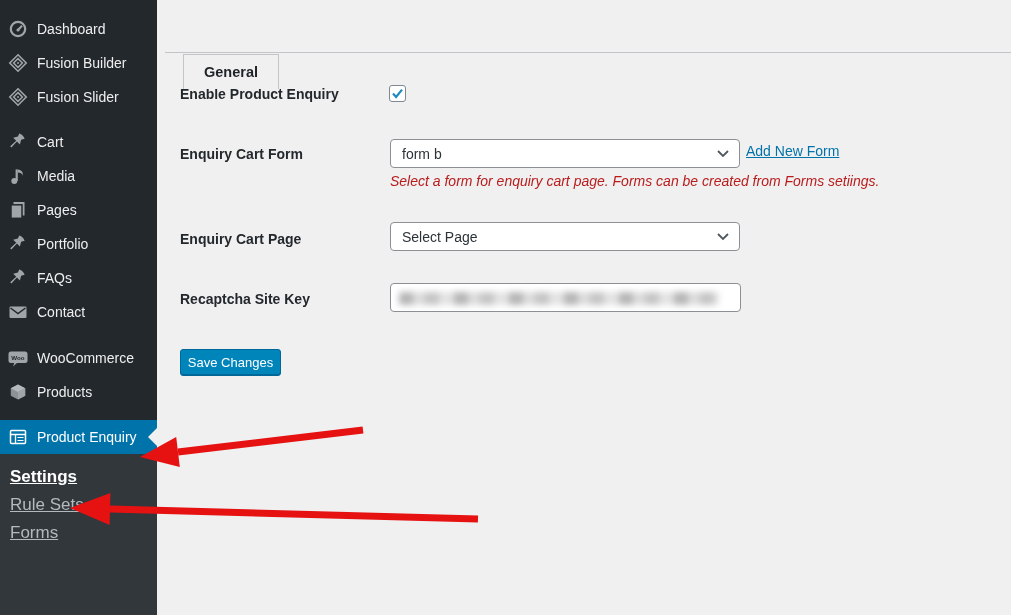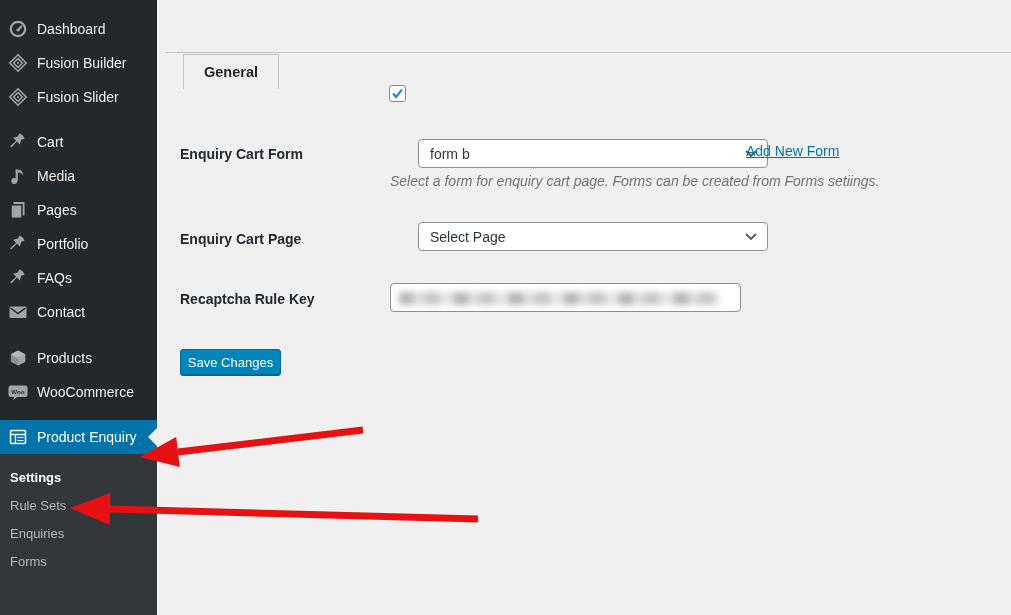--- a/index.html
+++ b/index.html
@@ -42,21 +42,21 @@
     border:9px solid transparent;border-right-color:var(--color-content_bg);
   }
   .menu-gap{height:11px;}
   .menu-gap.lg{height:12px;}
   .submenu{
     flex:1;background:var(--color-submenu_bg);padding-top:9px;
   }
   .smi{
     height:28px;display:flex;align-items:center;padding-left:10px;cursor:pointer;
   }
-  .smi .lbl{font-size:13px;color:#b4b9be;white-space:nowrap;}
+  .smi .lbl{font-size:17px;color:#b4b9be;white-space:nowrap;text-decoration:underline;}
   .smi.current .lbl{color:#ffffff;font-weight:bold;}
 
   
   .main{position:absolute;left:157px;top:0;right:0;bottom:0;background:var(--color-content_bg);}
   .tab-rule{
     position:absolute;left:8px;right:0;top:52px;height:0;
     border-top:1px solid var(--color-tab_border);
   }
   .tab{
     position:absolute;left:26px;top:18px;height:35px;
@@ -70,34 +70,34 @@
   }
   .checkbox{
     position:absolute;left:232px;top:85px;width:17px;height:17px;
     background:#fff;border:1px solid #7e8993;border-radius:3px;
     display:flex;align-items:center;justify-content:center;cursor:pointer;
   }
   .select{
     position:absolute;width:350px;height:29px;left:233px;
     background:#fff;border:1px solid #8c8f94;border-radius:4px;
     display:flex;align-items:center;padding:0 30px 0 11px;
-    font-size:14px;color:#2c3338;cursor:pointer;margin-left:28px;
+    font-size:14px;color:#2c3338;cursor:pointer;
   }
   .select .chev{position:absolute;right:10px;top:10px;}
   .text-input{
     position:absolute;left:233px;top:283px;width:351px;height:29px;
     background:#fff;border:1px solid #8c8f94;border-radius:4px;cursor:text;
   }
   .redacted{
     position:absolute;left:8px;top:8px;height:13px;width:320px;border-radius:2px;
     background:repeating-linear-gradient(90deg,#b7b7b7 0 14px,#dcdcdc 14px 26px,#c6c6c6 26px 40px,#e3e3e3 40px 55px);
     filter:blur(3px);
   }
   .desc{
-    position:absolute;left:233px;top:173px;font-size:14px;font-style:italic;color:#737373;white-space:nowrap;
+    position:absolute;left:233px;top:173px;font-size:14px;font-style:italic;color:#b91c1c;white-space:nowrap;
   }
   .add-link{
     position:absolute;left:589px;top:143px;font-size:14px;color:var(--color-link);
     text-decoration:underline;cursor:pointer;white-space:nowrap;
   }
   .btn-primary{
     position:absolute;left:23px;top:349px;width:101px;height:27px;
     background:var(--color-button_primary);border:1px solid #006799;border-radius:3px;
     box-shadow:inset 0 -1px 0 #006799;
     color:#ffffff;font-size:13px;font-family:inherit;cursor:pointer;
@@ -208,37 +208,37 @@
             </svg>
         </span>
         <span class="lbl">Contact</span>
       </div>
 
       <div class="menu-gap lg"></div>
 
       <div class="mi">
         <span class="ico">
           <svg width="20" height="20" viewBox="0 0 20 20">
+              <rect x="0.5" y="3.5" width="19" height="11.5" rx="2.5" fill="#a0a5aa"></rect>
+              <path d="M6.5 14.5l-1.5 4 4.5-4z" fill="#a0a5aa"></path>
+              <text x="10" y="11.6" font-size="6.2" font-weight="bold" text-anchor="middle" fill="#23282d">Woo</text>
+            </svg>
+        </span>
+        <span class="lbl">WooCommerce</span>
+      </div>
+
+      <div class="mi">
+        <span class="ico">
+          <svg width="20" height="20" viewBox="0 0 20 20">
               <path d="M10 2.4l7.2 3.9v7.4L10 17.6l-7.2-3.9V6.3z" fill="#8d9296"></path>
               <path d="M10 2.4l7.2 3.9L10 10 2.8 6.3z" fill="#b4b9be"></path>
               <path d="M10 10v7.6l7.2-3.9V6.3z" fill="#a0a5aa"></path>
             </svg>
         </span>
         <span class="lbl">Products</span>
-      </div>
-
-      <div class="mi">
-        <span class="ico">
-          <svg width="20" height="20" viewBox="0 0 20 20">
-              <rect x="0.5" y="3.5" width="19" height="11.5" rx="2.5" fill="#a0a5aa"></rect>
-              <path d="M6.5 14.5l-1.5 4 4.5-4z" fill="#a0a5aa"></path>
-              <text x="10" y="11.6" font-size="6.2" font-weight="bold" text-anchor="middle" fill="#23282d">Woo</text>
-            </svg>
-        </span>
-        <span class="lbl">WooCommerce</span>
       </div>
 
       <div class="menu-gap"></div>
 
       <div class="mi active">
         <span class="ico">
           <svg width="20" height="20" viewBox="0 0 20 20" fill="none" stroke="#ffffff">
               <rect x="2.5" y="3.5" width="15" height="13" rx="1" stroke-width="1.5"></rect>
               <path d="M2.5 7.5h15" stroke-width="1.5"></path>
               <path d="M7.5 7.5v9" stroke-width="1.3"></path>
@@ -250,34 +250,32 @@
     </div>
 
     <div class="submenu">
       <div class="smi current">
         <span class="lbl">Settings</span>
       </div>
       <div class="smi">
         <span class="lbl">Rule Sets</span>
       </div>
       <div class="smi">
-        <span class="lbl">Enquiries</span>
-      </div>
-      <div class="smi">
         <span class="lbl">Forms</span>
       </div>
     </div>
   </aside>
 
   <main class="main">
     <div class="tab-rule"></div>
     <div class="tab">
       <span>General</span>
     </div>
 
+    <div class="field-label" style="top:86px;">Enable Product Enquiry</div>
     <div class="checkbox" role="checkbox" aria-checked="true">
       <svg width="13" height="13" viewBox="0 0 13 13">
           <path d="M2 6.6l3.1 3.4L11 2.6" stroke="#1e8cbe" stroke-width="2.2" fill="none"></path>
         </svg>
     </div>
 
     <div class="field-label" style="top:146px;text-align:center;">Enquiry Cart Form</div>
     <div class="select" style="top:139px;" role="listbox">
       <span>form b</span>
       <svg class="chev" width="12" height="8" viewBox="0 0 12 8">
@@ -288,21 +286,21 @@
     <div class="desc">Select a form for enquiry cart page. Forms can be created from Forms setiings.</div>
 
     <div class="field-label" style="top:231px;">Enquiry Cart Page</div>
     <div class="select" style="top:222px;" role="listbox">
       <span>Select Page</span>
       <svg class="chev" width="12" height="8" viewBox="0 0 12 8">
           <path d="M1 1l5 5 5-5" stroke="#50575e" stroke-width="1.8" fill="none"></path>
         </svg>
     </div>
 
-    <div class="field-label" style="top:291px;">Recaptcha Rule Key</div>
+    <div class="field-label" style="top:291px;">Recaptcha Site Key</div>
     <div class="text-input" role="textbox">
       <div class="redacted"></div>
     </div>
 
     <button class="btn-primary">Save Changes</button>
   </main>
 
   <svg class="overlay" width="1011" height="615" viewBox="0 0 1011 615">
     <g>
       <line class="arrow-shaft" x1="363" y1="430" x2="178" y2="452"></line>

